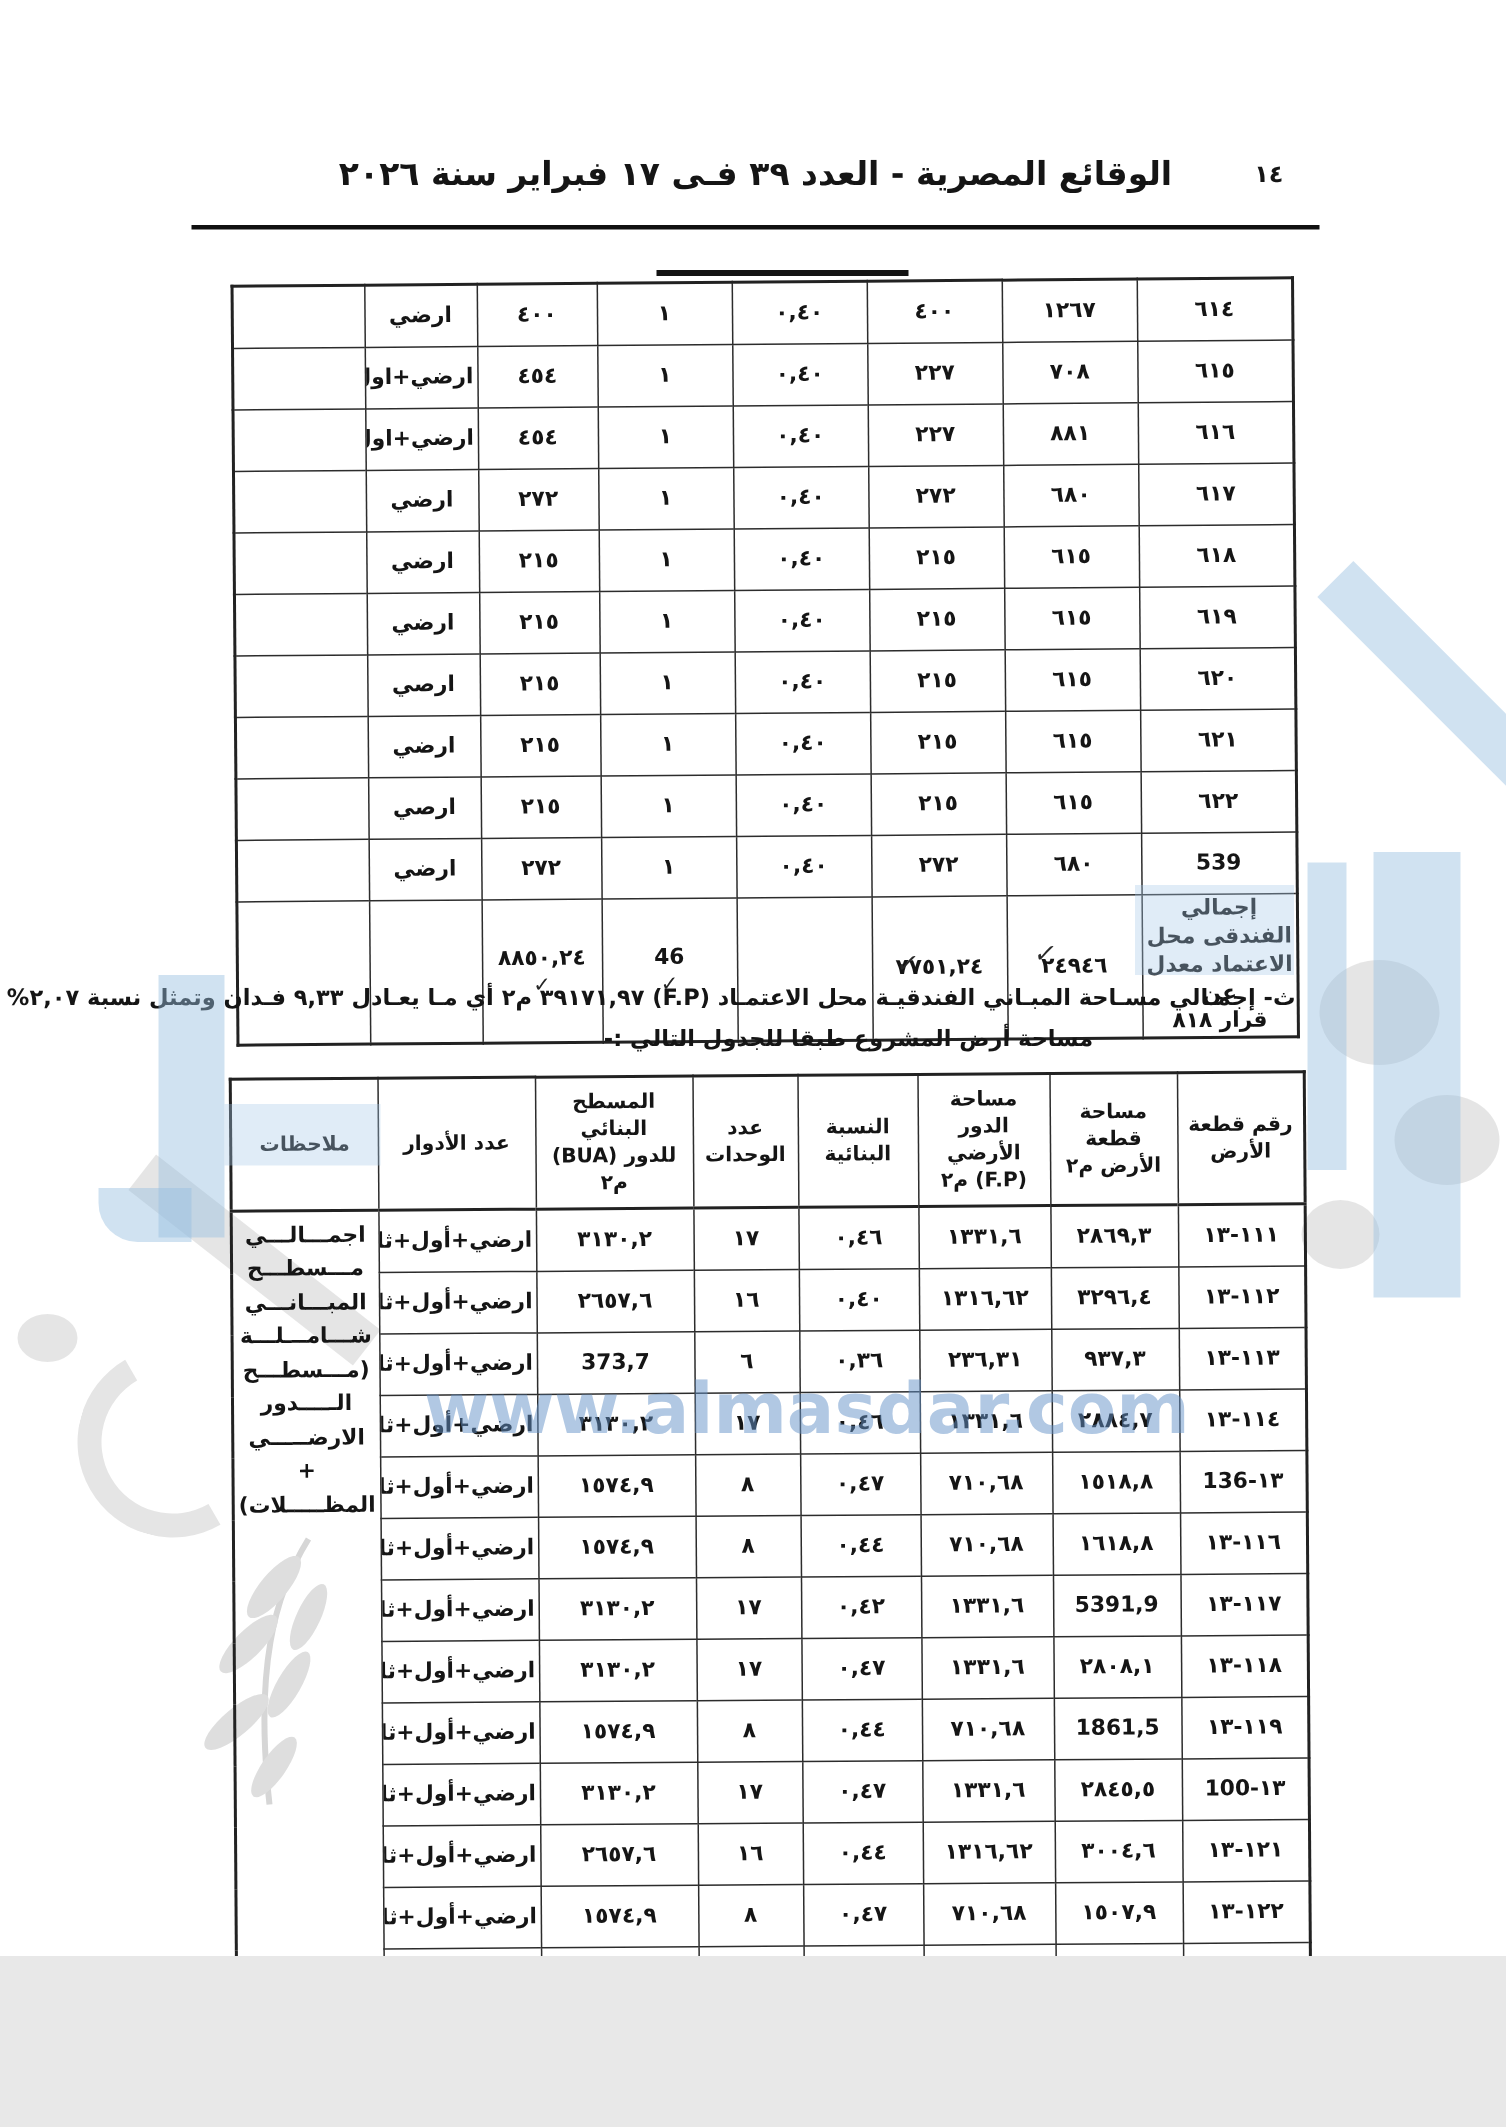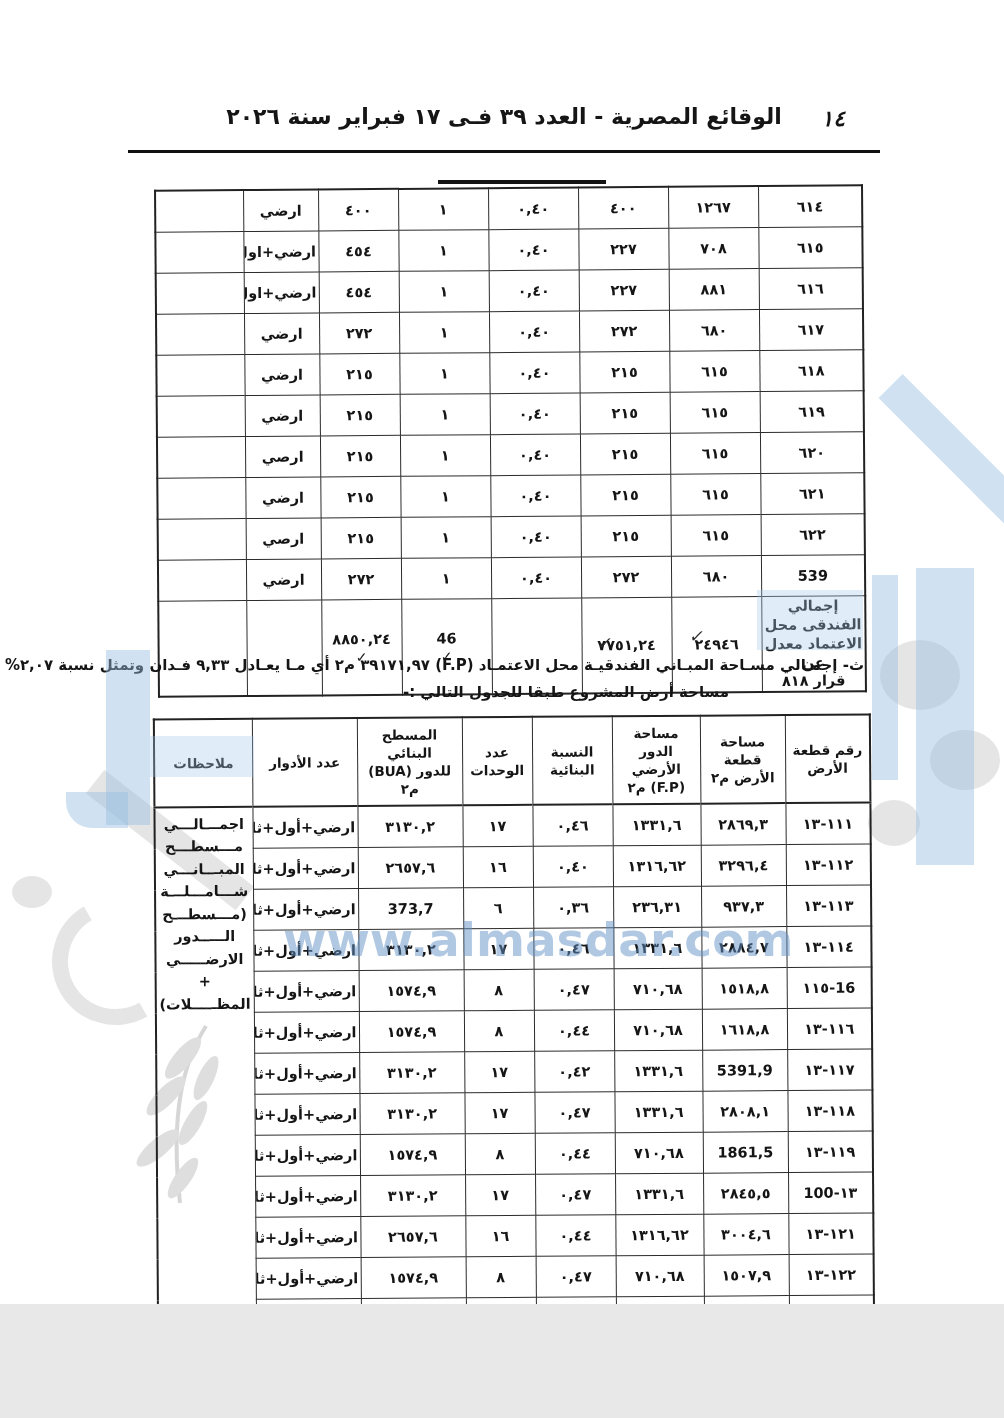--- a/index.html
+++ b/index.html
@@ -4,21 +4,21 @@
 <style>
   html,body { margin:0; padding:0; background:#e8e8e8; }
   .page {
     position:relative; width:1004px; height:1304px; margin:0 auto;
     background:#ffffff; overflow:hidden;
     font-family:"DejaVu Sans", sans-serif; color:#151515; direction:rtl;
   }
   
   .hdr { position:absolute; top:104px; left:130px; width:748px; height:44px; }
   .hdr-title { text-align:center; font-size:22px; font-weight:700; letter-spacing:.2px; }
-  .hdr-num { position:absolute; right:33px; top:2px; font-size:22px; font-weight:700;font-style:italic; }
+  .hdr-num { position:absolute; right:22px; top:2px; font-size:16px; font-weight:700; }
   .hdr-rule { position:absolute; top:150px; left:128px; width:752px; height:3px; background:#101010; }
   .stub-line { position:absolute; left:438px; top:180px; width:168px; height:4px; background:#141414; }
 
   
   table { border-collapse:collapse; position:absolute; table-layout:fixed; direction:rtl; z-index:1; background:transparent; }
   td, th { border:1px solid #2c2c2c; text-align:center; vertical-align:middle; padding:0 2px; overflow:hidden; }
 
   .top-table { left:156px; top:187px; width:707px; transform:rotate(-0.45deg); }
   .top-table { border:2px solid #222; }
   .top-table td { height:40px; font-size:14.5px; font-weight:600; }
@@ -310,21 +310,21 @@
         <tr>
           <td class="plot-ltr">١١٤-١٣</td>
           <td>٢٨٨٤,٧</td>
           <td>١٣٣١,٦</td>
           <td>٠,٤٦</td>
           <td>١٧</td>
           <td>٣١٣٠,٢</td>
           <td>ارضي+أول+ثاني</td>
         </tr>
         <tr>
-          <td class="plot-ltr">١١٥-16</td>
+          <td class="plot-ltr">136-١٣</td>
           <td>١٥١٨,٨</td>
           <td>٧١٠,٦٨</td>
           <td>٠,٤٧</td>
           <td>٨</td>
           <td>١٥٧٤,٩</td>
           <td>ارضي+أول+ثاني</td>
         </tr>
         <tr>
           <td class="plot-ltr">١١٦-١٣</td>
           <td>١٦١٨,٨</td>

